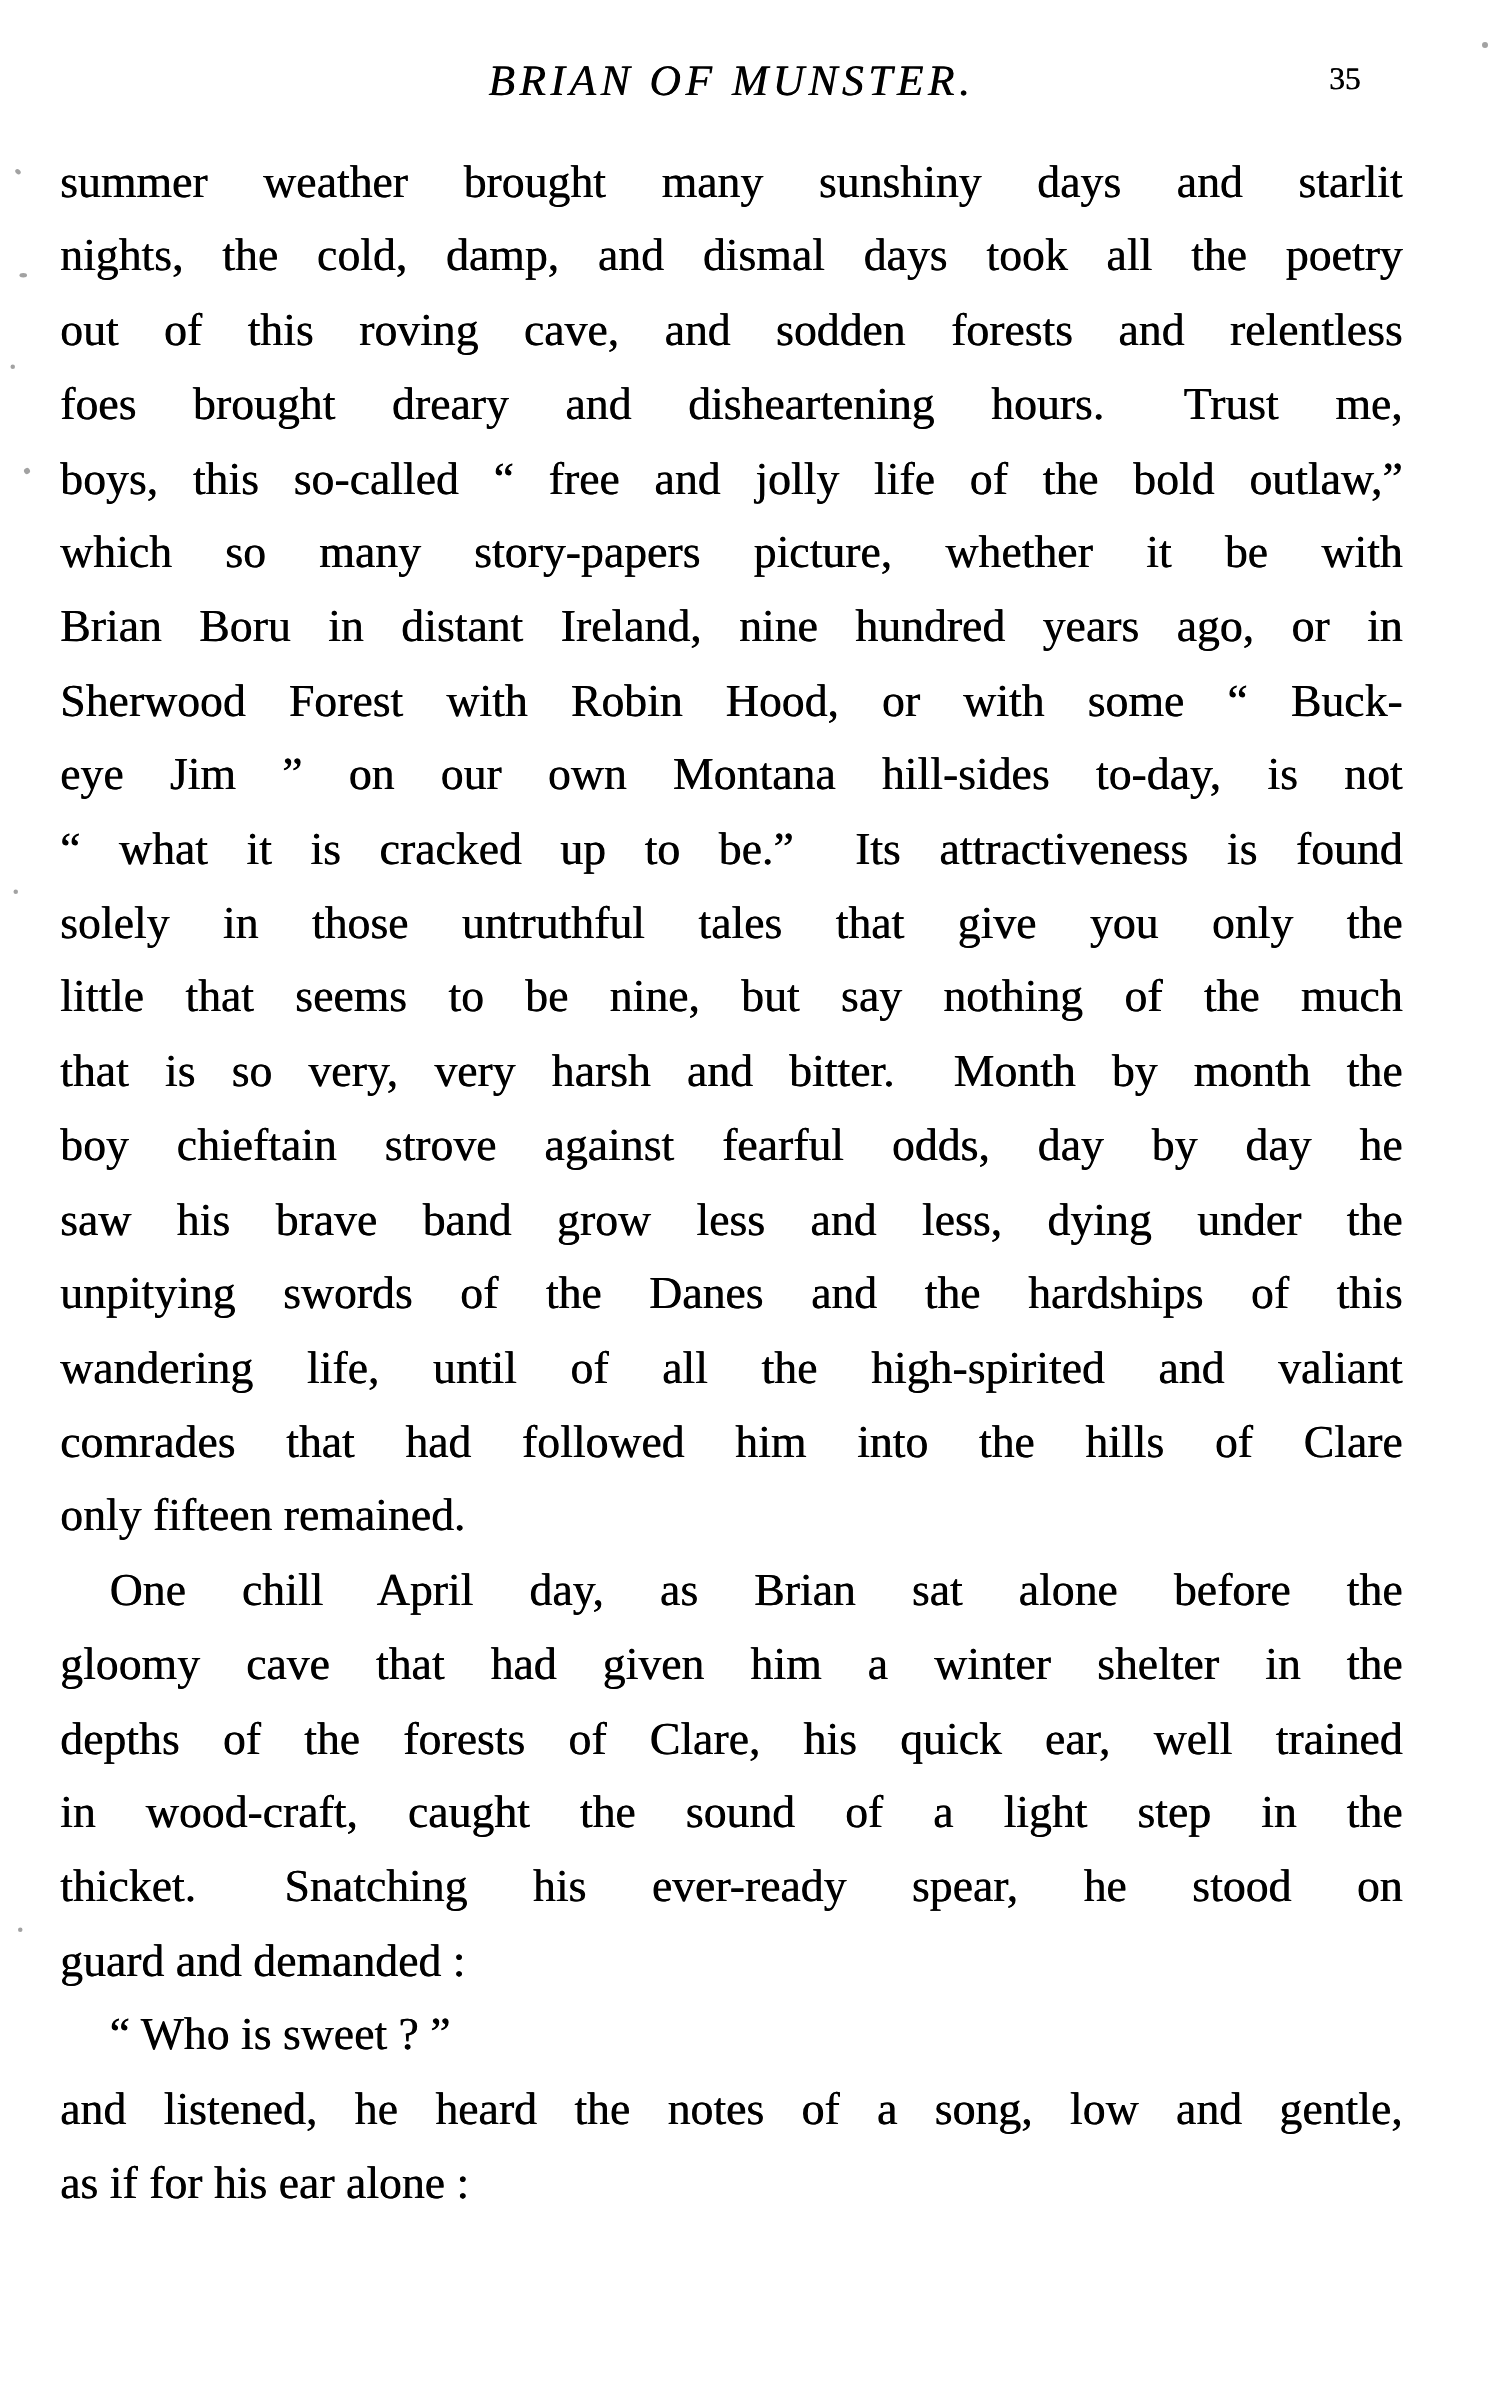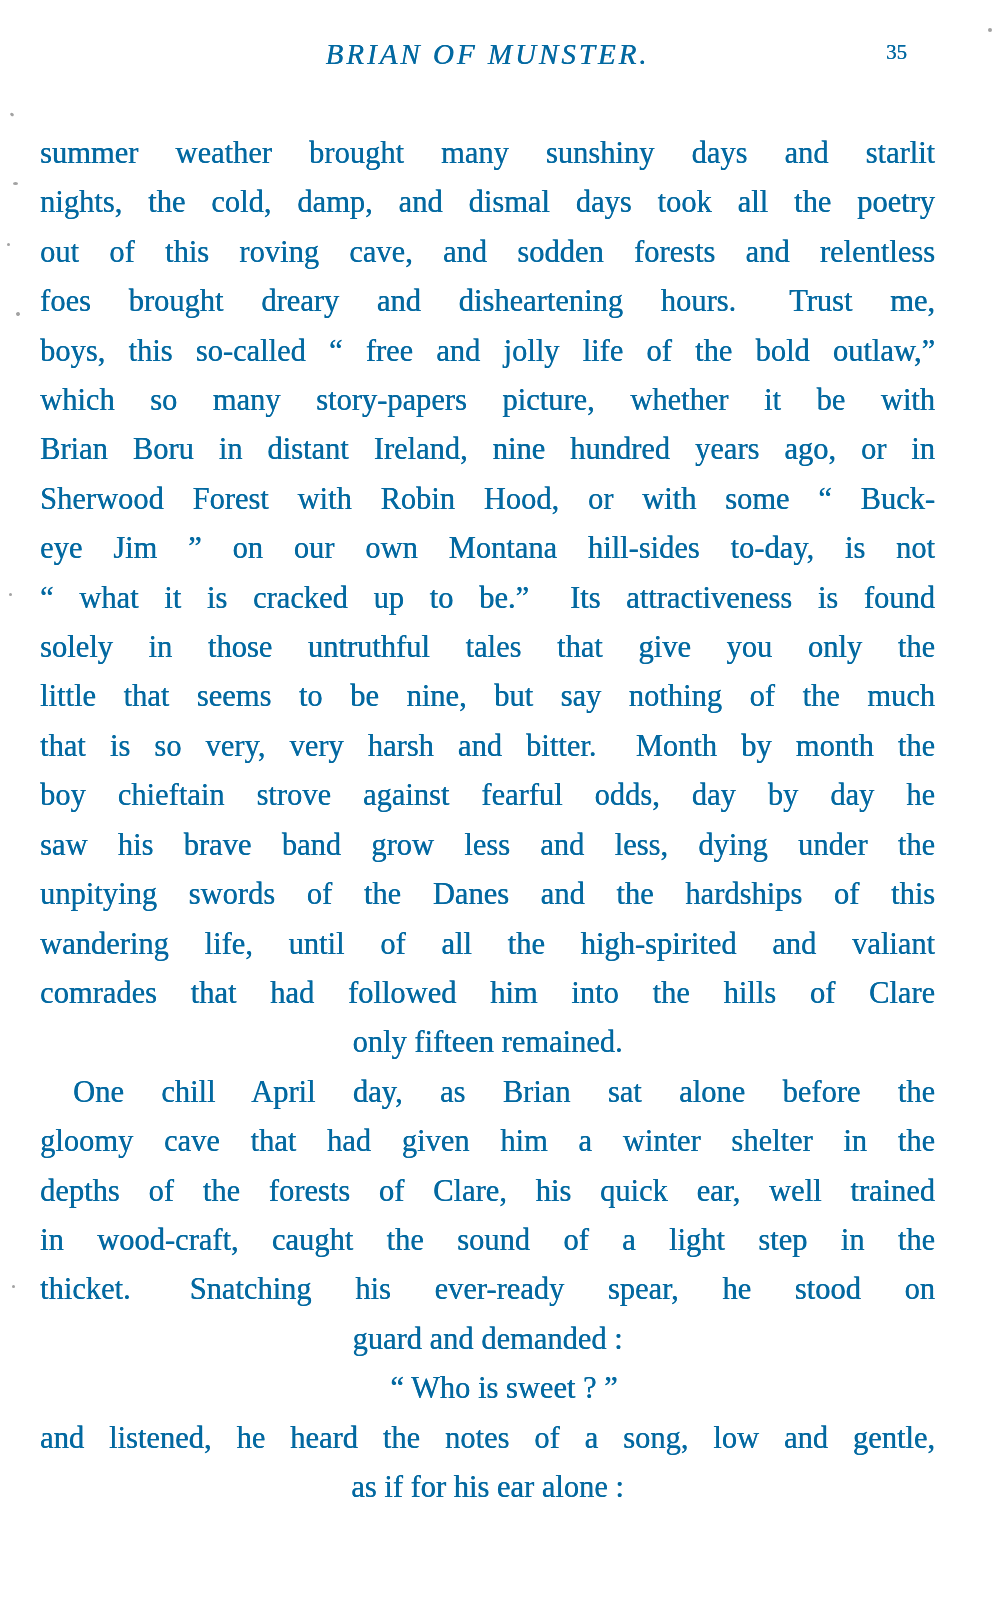--- a/index.html
+++ b/index.html
@@ -7,21 +7,21 @@
     padding: 0;
     background: #ffffff;
   }
   .page {
     position: relative;
     width: 1000px;
     height: 1600px;
     background: #ffffff;
     overflow: hidden;
     font-family: "Liberation Serif", "DejaVu Serif", serif;
-    color: #0369a1;
+    color: #000000;
   }
   .running-header {
     position: absolute;
     top: 38px;
     left: 40px;
     width: 895px;
     height: 44px;
   }
   .header-title {
     position: absolute;
@@ -44,25 +44,23 @@
     text-shadow: 0.35px 0 0 currentColor;
   }
   .body-text {
     position: absolute;
     top: 97px;
     left: 40px;
     width: 895px;
     font-size: 30.5px;
     line-height: 49.4px;
     text-shadow: 0.35px 0 0 currentColor;
-    margin-top: 32px;
   }
   .line {
     white-space: normal;
-    text-align: center;
   }
   .line.just {
     text-align: justify;
     text-align-last: justify;
   }
   .line.indent {
     text-indent: 33px;
   }
   
   .speck {

